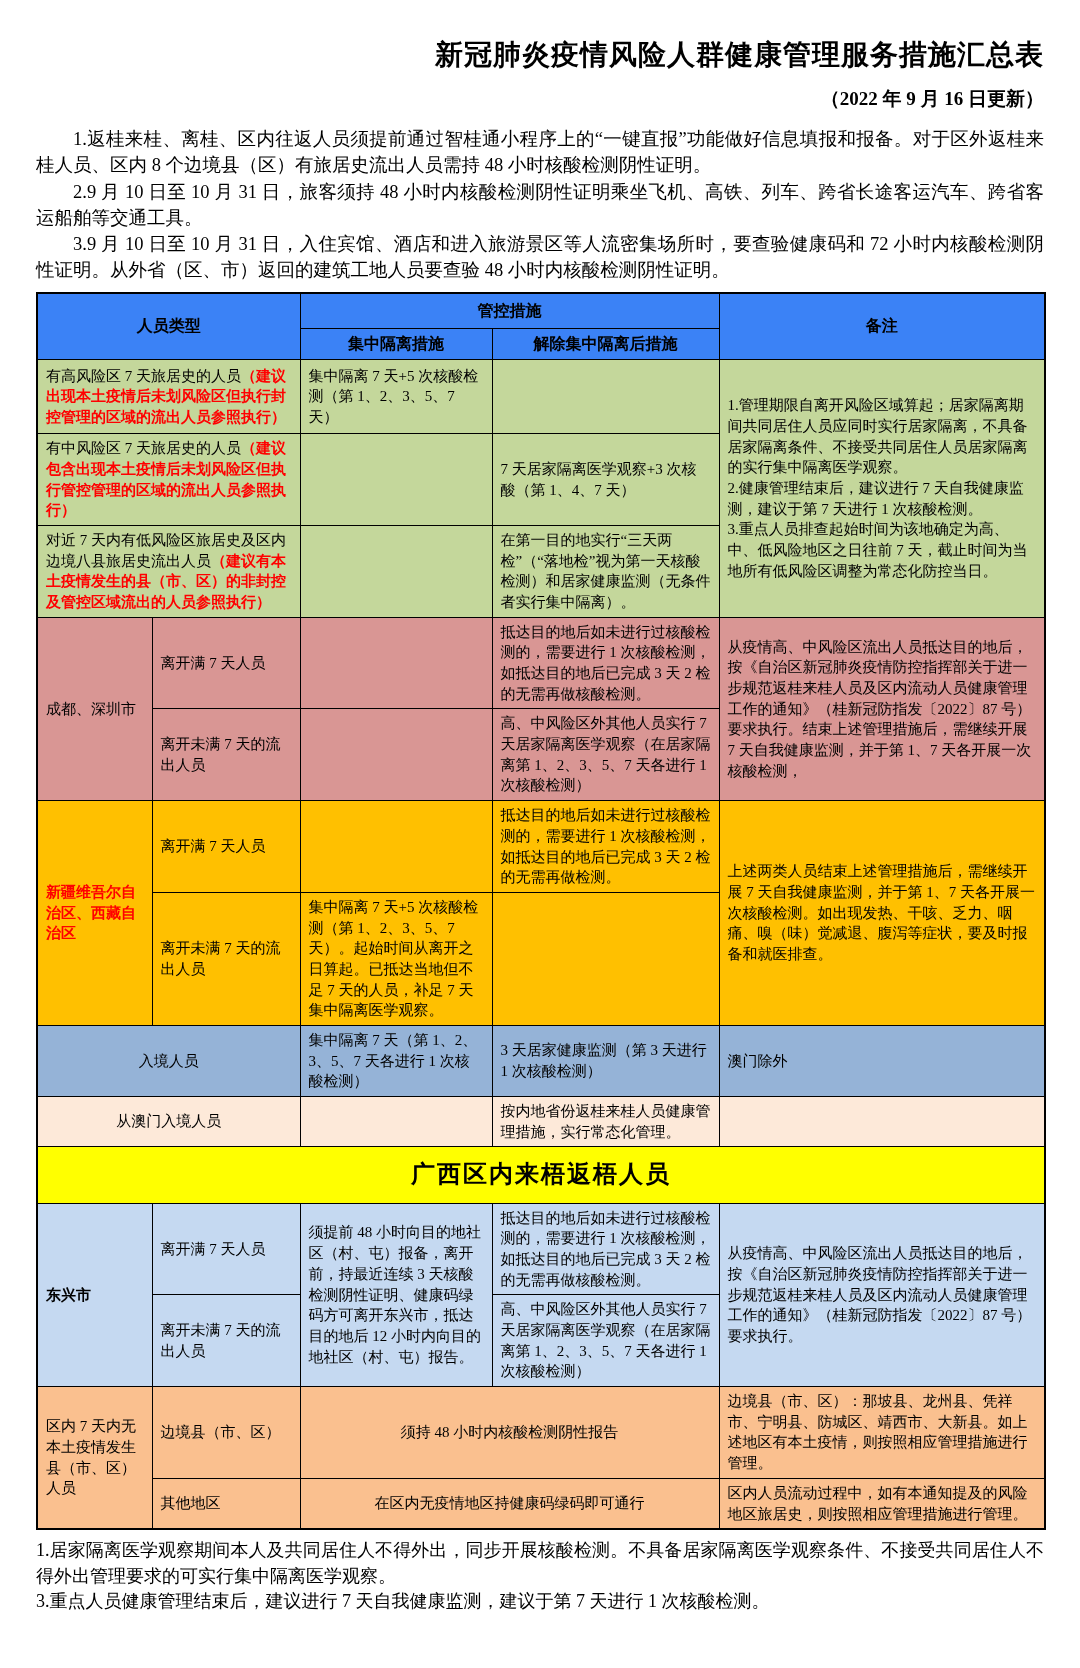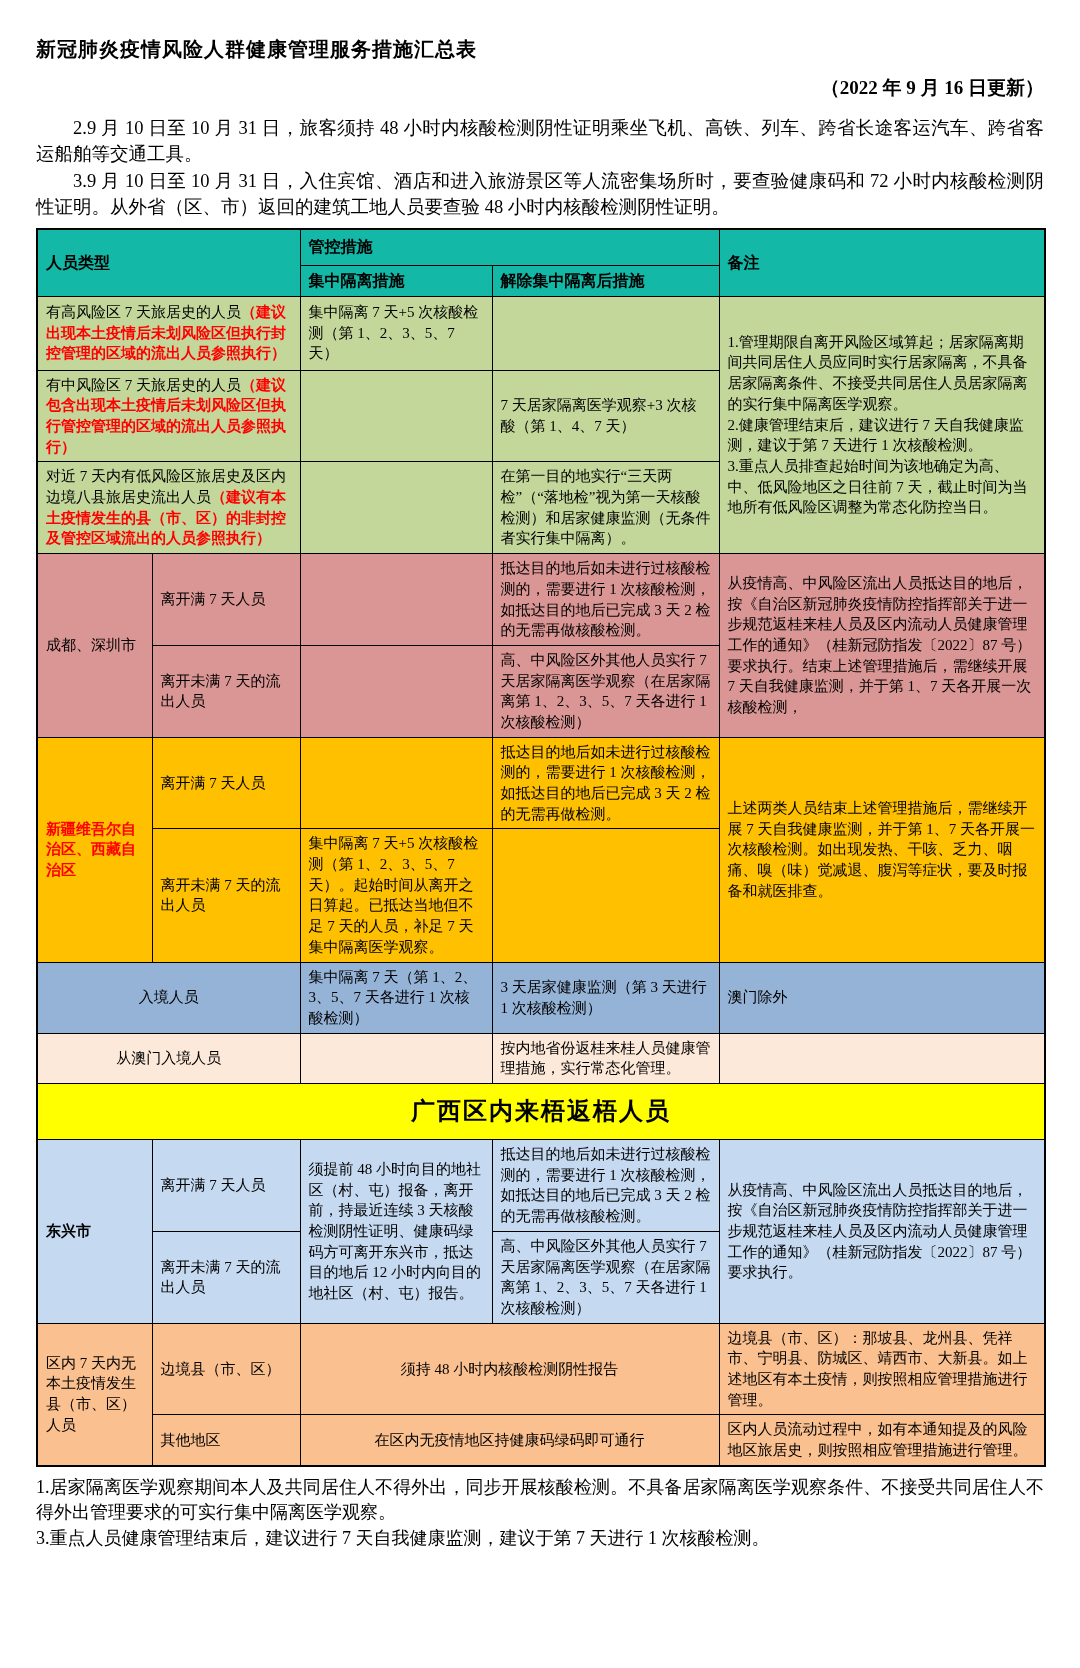--- a/index.html
+++ b/index.html
@@ -1,23 +1,23 @@
 <!DOCTYPE html>
 <html><head>
 <meta charset="utf-8">
 <style>
   html,body{margin:0;padding:0;background:#fff;}
   body{width:1080px;min-height:1668px;font-family:"Liberation Serif",serif;color:#000;}
   .page{padding:26px 36px 30px 36px;box-sizing:border-box;}
-  .title{font-size:20px;font-weight:bold;text-align:left;margin:10px 0 12px 0;letter-spacing:1px;}
+  .title{font-size:28px;font-weight:bold;text-align:right;margin:10px 0 12px 0;letter-spacing:1px;}
   .date{font-size:19px;font-weight:bold;text-align:right;margin:0 0 14px 0;}
   .intro p{font-size:18.5px;line-height:1.42;margin:0;text-indent:2em;text-align:justify;}
   table{border-collapse:collapse;table-layout:fixed;width:1008px;margin-top:8px;border:2px solid #000;}
   td{border:1.5px solid #000;padding:4px 8px;font-size:15px;line-height:1.38;vertical-align:middle;text-align:left;word-break:break-all;}
-  td.th{font-weight:bold;font-size:16px;background:#14b8a6;}
+  td.th{font-weight:bold;text-align:center;font-size:16px;background:#3b82f6;}
   td.center{text-align:center;}
   .red{color:#ff0000;font-weight:bold;}
   .bg-green{background:#C4D79B;}
   .bg-pink{background:#D99694;}
   .bg-gold{background:#FFC000;}
   .bg-blue{background:#95B3D7;}
   .bg-cream{background:#FDE9D9;}
   .bg-yellow{background:#FFFF00;}
   .bg-lblue{background:#C5D9F1;}
   .bg-orange{background:#FAC08F;}
@@ -28,20 +28,21 @@
 </style>
 </head>
 <body>
 
 <div class="page">
 
   <div class="title">新冠肺炎疫情风险人群健康管理服务措施汇总表</div>
   <div class="date">（2022 年 9 月 16 日更新）</div>
 
   <div class="intro">
+    <p>1.返桂来桂、离桂、区内往返人员须提前通过智桂通小程序上的“一键直报”功能做好信息填报和报备。对于区外返桂来桂人员、区内 8 个边境县（区）有旅居史流出人员需持 48 小时核酸检测阴性证明。</p>
     <p>2.9 月 10 日至 10 月 31 日，旅客须持 48 小时内核酸检测阴性证明乘坐飞机、高铁、列车、跨省长途客运汽车、跨省客运船舶等交通工具。</p>
     <p>3.9 月 10 日至 10 月 31 日，入住宾馆、酒店和进入旅游景区等人流密集场所时，要查验健康码和 72 小时内核酸检测阴性证明。从外省（区、市）返回的建筑工地人员要查验 48 小时内核酸检测阴性证明。</p>
   </div>
 
   <table>
     <colgroup>
       <col style="width:115px">
         <col style="width:148px">
         <col style="width:192px">
         <col style="width:227px">

